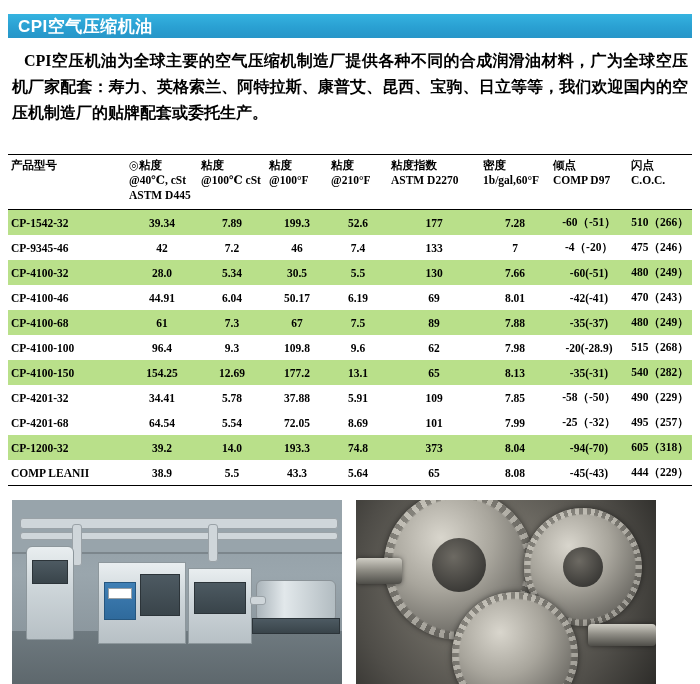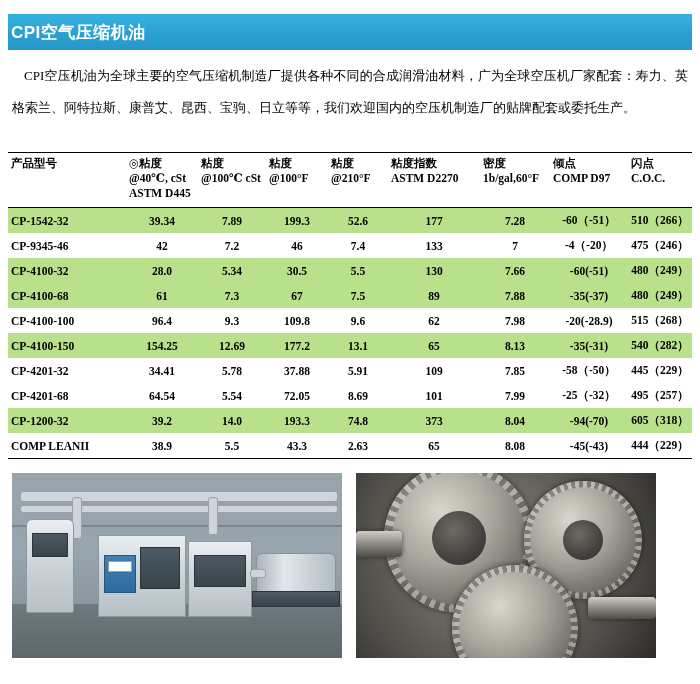--- a/index.html
+++ b/index.html
@@ -18,43 +18,43 @@
     position: relative;
     width: 700px;
     height: 684px;
     box-sizing: border-box;
     padding: 0 8px;
   }
 
   
   .title-bar {
     margin-top: 14px;
-    height: 36px;
+    height: 24px;
     background: #2fa8d8;
     background: linear-gradient(to bottom, #35b3e0 0%, #2aa0d2 55%, #2796c8 100%);
     display: flex;
     align-items: center;
-    padding-left: 3px;
+    padding-left: 10px;
   }
   .title-bar .title-text {
     color: #ffffff;
     font-family: "Liberation Sans", "DejaVu Sans", sans-serif;
     font-weight: bold;
     font-size: 17px;
     letter-spacing: 0.5px;
   }
 
   
   .intro {
     margin: 10px 4px 0 4px;
-    font-size: 13px;
-    line-height: 32px;
+    font-size: 16px;
+    line-height: 26px;
     text-align: justify;
     font-family: "Liberation Serif", "DejaVu Serif", serif;
-    font-weight: normal;
+    font-weight: bold;
   }
   .intro .indent { display: inline-block; width: 12px; }
 
   
   table.spec {
     margin-top: 28px;
     width: 684px;
     border-collapse: collapse;
     font-size: 11.5px;
     font-family: "Liberation Serif", "DejaVu Serif", serif;
@@ -278,20 +278,31 @@
         <td class="model">CP-4100-32</td>
         <td class="num">28.0</td>
         <td class="num">5.34</td>
         <td class="num">30.5</td>
         <td class="num">5.5</td>
         <td class="num">130</td>
         <td class="num">7.66</td>
         <td class="num">-60(-51)</td>
         <td class="num">480（249）</td>
       </tr>
+      <tr class="plain">
+        <td class="model">CP-4100-46</td>
+        <td class="num">44.91</td>
+        <td class="num">6.04</td>
+        <td class="num">50.17</td>
+        <td class="num">6.19</td>
+        <td class="num">69</td>
+        <td class="num">8.01</td>
+        <td class="num">-42(-41)</td>
+        <td class="num">470（243）</td>
+      </tr>
       <tr class="shaded">
         <td class="model">CP-4100-68</td>
         <td class="num">61</td>
         <td class="num">7.3</td>
         <td class="num">67</td>
         <td class="num">7.5</td>
         <td class="num">89</td>
         <td class="num">7.88</td>
         <td class="num">-35(-37)</td>
         <td class="num">480（249）</td>
@@ -320,21 +331,21 @@
       </tr>
       <tr class="plain">
         <td class="model">CP-4201-32</td>
         <td class="num">34.41</td>
         <td class="num">5.78</td>
         <td class="num">37.88</td>
         <td class="num">5.91</td>
         <td class="num">109</td>
         <td class="num">7.85</td>
         <td class="num">-58（-50）</td>
-        <td class="num">445（229）</td>
+        <td class="num">490（229）</td>
       </tr>
       <tr class="plain">
         <td class="model">CP-4201-68</td>
         <td class="num">64.54</td>
         <td class="num">5.54</td>
         <td class="num">72.05</td>
         <td class="num">8.69</td>
         <td class="num">101</td>
         <td class="num">7.99</td>
         <td class="num">-25（-32）</td>
@@ -349,21 +360,21 @@
         <td class="num">373</td>
         <td class="num">8.04</td>
         <td class="num">-94(-70)</td>
         <td class="num">605（318）</td>
       </tr>
       <tr class="plain last">
         <td class="model">COMP LEANII</td>
         <td class="num">38.9</td>
         <td class="num">5.5</td>
         <td class="num">43.3</td>
-        <td class="num">2.63</td>
+        <td class="num">5.64</td>
         <td class="num">65</td>
         <td class="num">8.08</td>
         <td class="num">-45(-43)</td>
         <td class="num">444（229）</td>
       </tr>
     </tbody>
   </table>
 
   <div class="photos">
 

